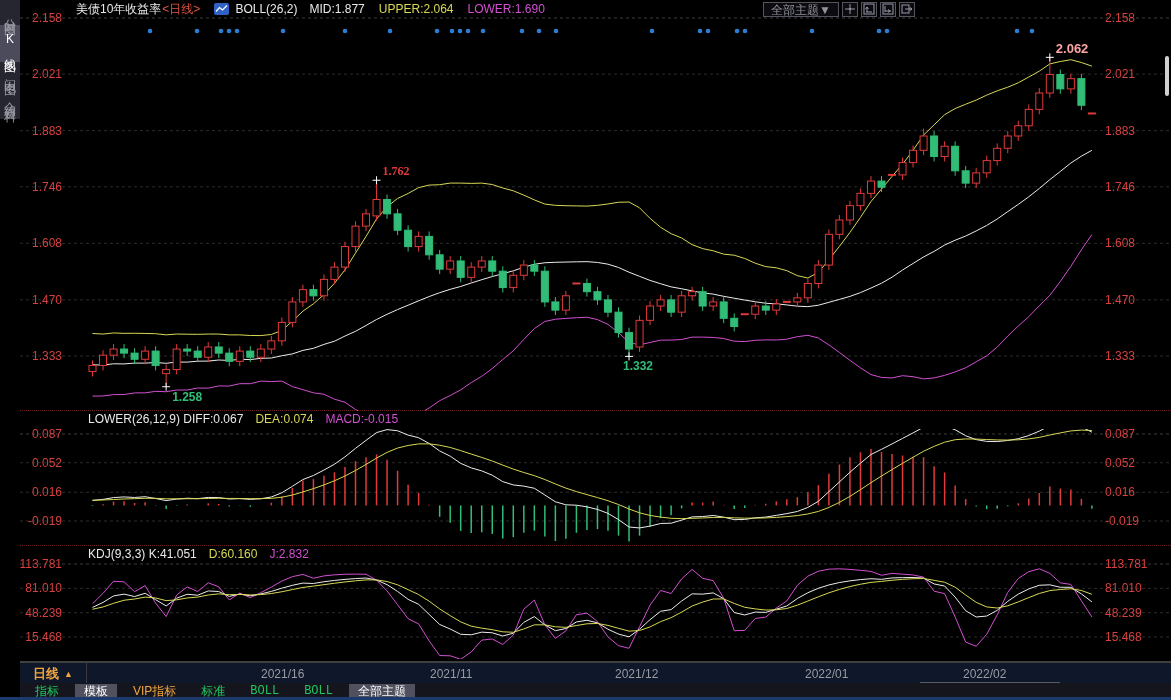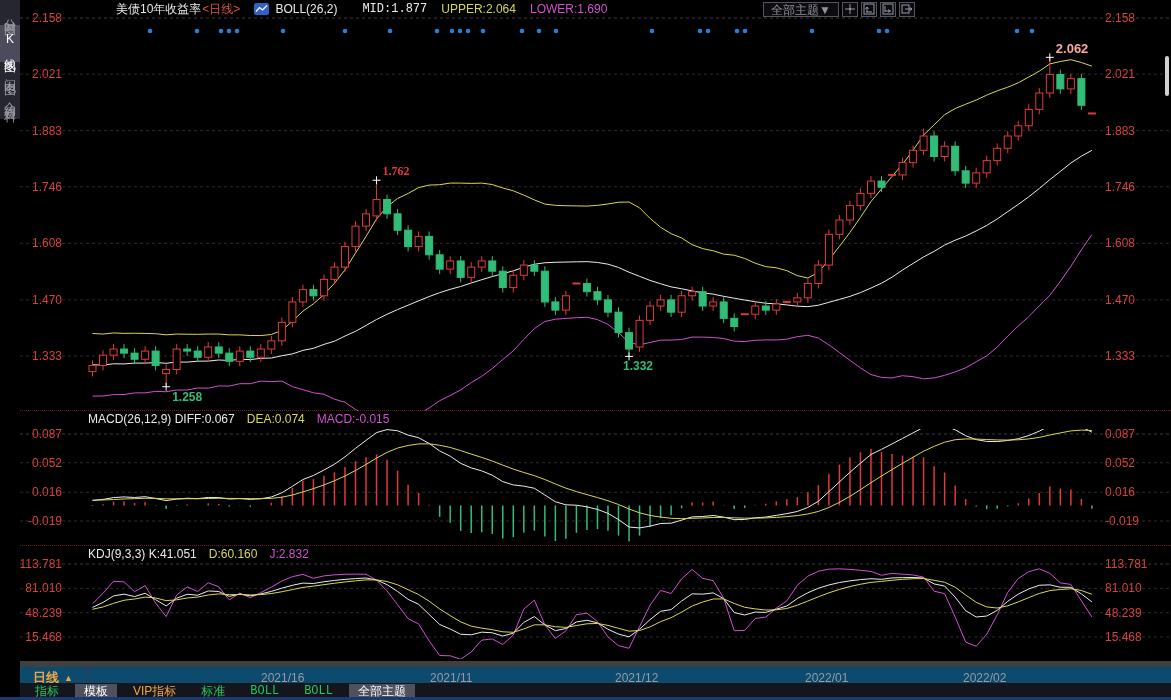--- a/index.html
+++ b/index.html
@@ -7,27 +7,27 @@
        font-family:"Liberation Sans","DejaVu Sans",sans-serif;}
   
   #sidebar{position:absolute;left:0;top:0;width:20px;height:700px;background:#000;z-index:5;}
   #tab-stack{background:#262630;padding:2px 0 8px 0;}
   .side-tab{writing-mode:vertical-rl;text-orientation:upright;display:block;width:20px;
             color:#9a9aa2;font-size:12px;line-height:20px;letter-spacing:3px;
             padding:7px 0;text-align:center;cursor:pointer;}
   .side-tab.active{background:#4b4b5c;color:#fff;}
   
   #header{position:absolute;left:20px;top:0;width:925px;height:18px;display:flex;
-          align-items:center;font-size:12px;z-index:6;padding-left:96px;box-sizing:border-box;
+          align-items:center;font-size:12px;z-index:6;padding-left:56px;box-sizing:border-box;
           padding-right:30px;}
   #header .t{color:#e9e9e9;}
   #header .period{color:#e05545;margin-left:1px;}
   #header .mini-icon{margin-left:14px;display:inline-flex;}
   #header .boll{color:#e9e9e9;margin-left:6px;}
-  #header .mid{color:#e9e9e9;margin-left:25px;font-family:Liberation Mono, monospace;}
+  #header .mid{color:#e9e9e9;margin-left:12px;}
   #header .upper{color:#d8d855;margin-left:14px;}
   #header .lower{color:#d24fd2;margin-left:14px;}
   #theme-btn{margin-left:auto;border:1px solid #55555f;color:#92929c;background:#0b0b10;
              font-size:12px;height:15px;line-height:14px;padding:0 7px;cursor:pointer;}
   .icon-btn{width:16px;height:15px;border:1px solid #55555f;background:#0b0b10;margin-left:3px;
             display:inline-flex;align-items:center;justify-content:center;cursor:pointer;padding:0;}
   
   #chart-svg{position:absolute;left:0;top:0;z-index:1;}
   
   .tick{position:absolute;font-size:12px;color:#d54040;height:12px;line-height:12px;z-index:4;}
@@ -38,22 +38,22 @@
   .ph-w{color:#e9e9e9;} .ph-y{color:#d8d855;} .ph-m{color:#d24fd2;}
   
   .sep{position:absolute;left:0;width:1171px;height:0;border-top:1px dotted #6b1d1d;z-index:3;}
   
   .annot{position:absolute;font-size:12px;font-weight:bold;z-index:4;white-space:nowrap;}
   .annot.big{font-size:13px;font-weight:800;}
   
   #v-scroll{position:absolute;left:1165px;top:56px;width:4px;height:40px;background:#d0d0d0;
             border-radius:2px;z-index:6;}
   
-  #xaxis{position:absolute;left:20px;top:661px;width:1151px;height:22px;background:#0c4a6e;
-         border-top:6px solid #404040;z-index:5;}
+  #xaxis{position:absolute;left:20px;top:661px;width:1151px;height:22px;background:#0f172a;
+         border-top:2px solid #404040;z-index:5;}
   #tf-box{position:absolute;left:0;top:0;width:67px;height:21px;border-right:1px solid #3a3a46;
           display:flex;align-items:center;padding-left:13px;gap:5px;cursor:pointer;box-sizing:border-box;}
   #tf-box .tf{color:#f0a640;font-size:13px;font-weight:bold;}
   #tf-box .tf-arrow{color:#f0a640;font-size:9px;}
   .x-label{position:absolute;top:4px;font-size:12px;color:#9a9aa2;}
   #scroll-underline{position:absolute;left:900px;top:19px;width:140px;height:1px;background:#5a5a64;}
   
   #toolbar{position:absolute;left:20px;top:683px;width:1151px;height:14px;background:#15151d;
            display:flex;align-items:center;gap:7px;padding:1px 0 2px 6px;z-index:5;}
   .tool-tab{color:#22c55e;font-size:12px;line-height:14px;padding:0 9px;cursor:pointer;}
@@ -510,21 +510,21 @@
       <div class="tick r" style="top: 558px;">113.781</div>
       <div class="tick l" style="top: 582.333px;">81.010</div>
       <div class="tick r" style="top: 582.333px;">81.010</div>
       <div class="tick l" style="top: 606.667px;">48.239</div>
       <div class="tick r" style="top: 606.667px;">48.239</div>
       <div class="tick l" style="top: 631px;">15.468</div>
       <div class="tick r" style="top: 631px;">15.468</div>
     </div>
 
   <div class="panel-header" style="top:412px">
-    <span class="ph-w">MACD(26,12,9) DIFF:0.067</span>
+    <span class="ph-w">LOWER(26,12,9) DIFF:0.067</span>
     <span class="ph-y">DEA:0.074</span>
     <span class="ph-m">MACD:-0.015</span>
   </div>
   <div class="panel-header" style="top:547px">
     <span class="ph-w">KDJ(9,3,3) K:41.051</span>
     <span class="ph-y">D:60.160</span>
     <span class="ph-m">J:2.832</span>
   </div>
 
   <div class="annot" id="annot-0" style="color: rgb(49, 189, 119); left: 172.14px; top: 389.727px;">1.258</div>

